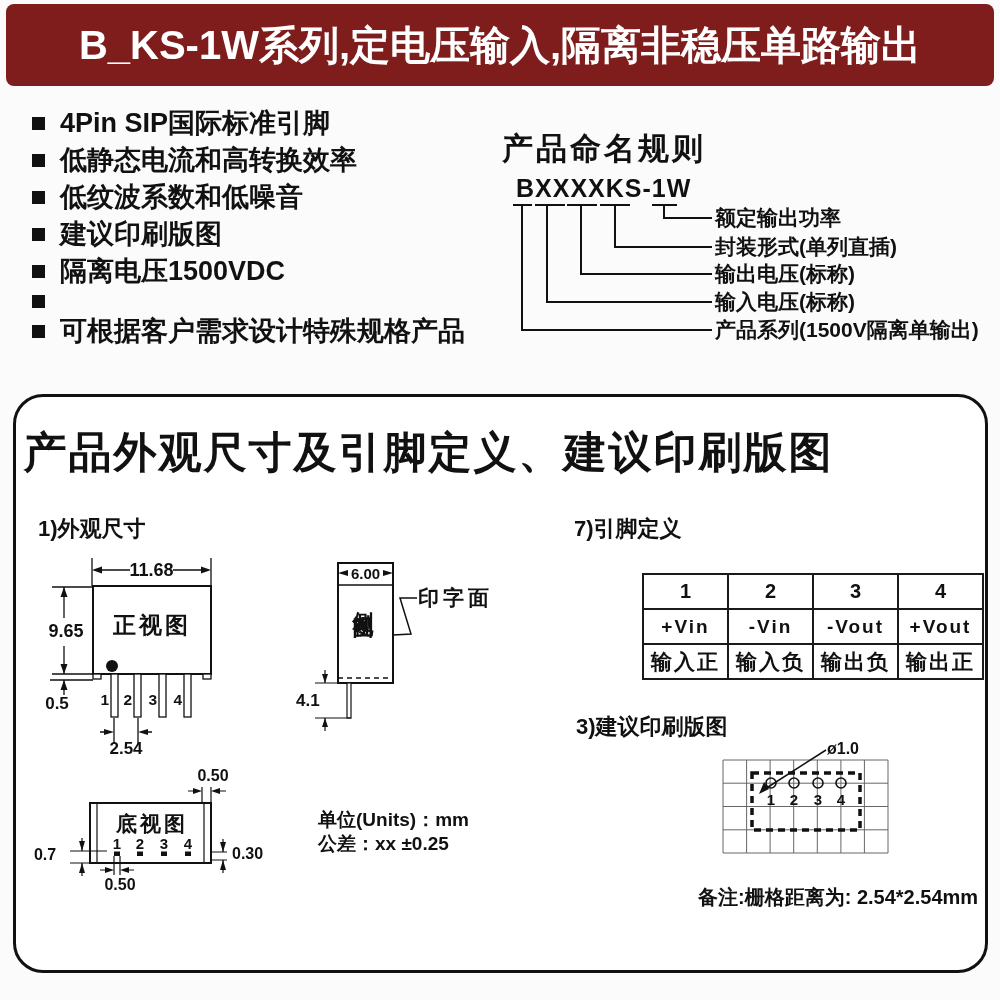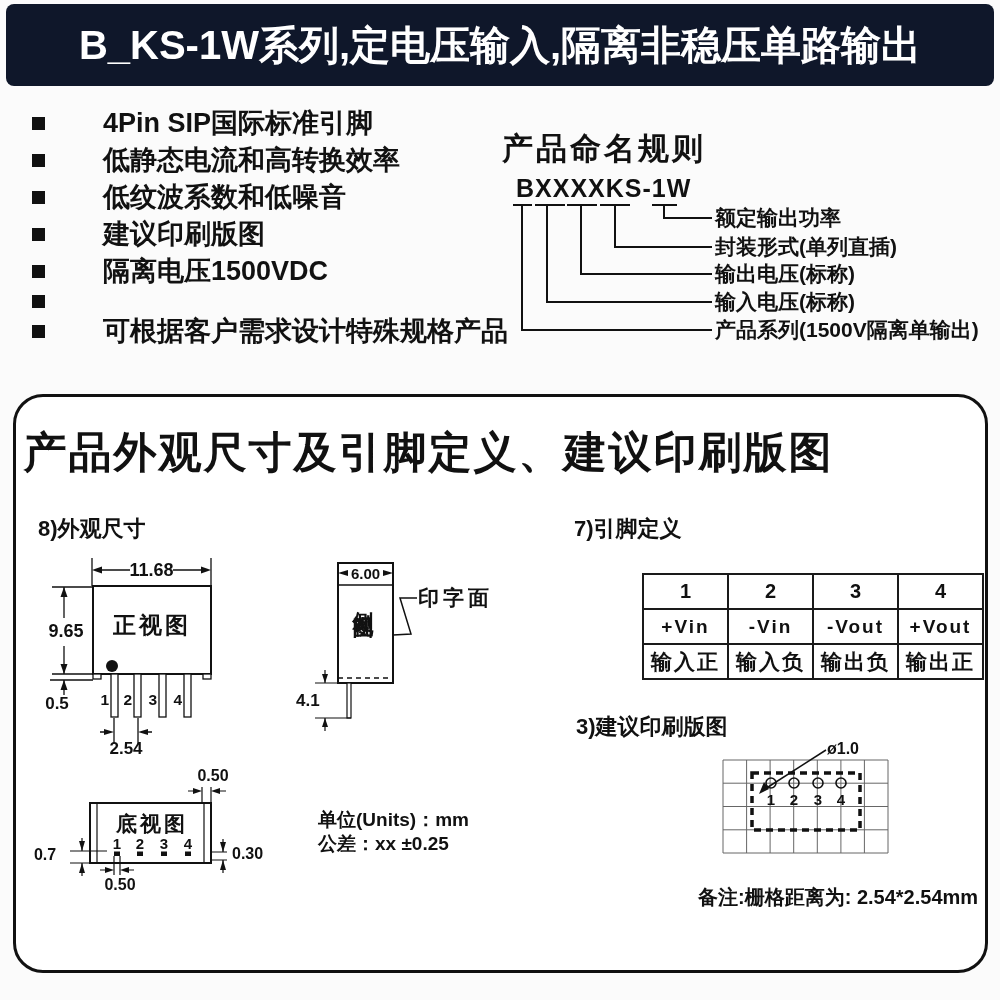--- a/index.html
+++ b/index.html
@@ -4,26 +4,26 @@
 <style>
   html,body{margin:0;padding:0;}
   body{
     width:1000px;height:1000px;position:relative;overflow:hidden;
     background:#fbfbfb;color:#111;
     font-family:"Liberation Sans","DejaVu Sans",sans-serif;
     font-weight:700;
   }
   .abs{position:absolute;}
   
-  .header-bar{left:6px;top:4px;width:988px;height:82px;background:#0f172a;border-radius:8px;
+  .header-bar{left:6px;top:4px;width:988px;height:82px;background:#7f1d1d;border-radius:8px;
     display:flex;align-items:center;justify-content:center;}
   .header-title{color:#fff;font-size:40px;letter-spacing:0px;white-space:nowrap;}
   
   .features{left:32px;top:110px;}
-  .feature{display:flex;align-items:center;margin-bottom:10px;font-size:27px;line-height:27px;white-space:nowrap;gap:43px;}
+  .feature{display:flex;align-items:center;margin-bottom:10px;font-size:27px;line-height:27px;white-space:nowrap;}
   .bullet{width:13px;height:13px;background:#111;margin-right:15px;flex-shrink:0;}
   
   .naming-title{left:502px;top:128px;font-size:31px;letter-spacing:3px;white-space:nowrap;}
   .naming-model{left:516px;top:174px;font-size:25px;letter-spacing:1px;white-space:nowrap;}
   .naming-label{left:715px;font-size:21px;line-height:26px;white-space:nowrap;text-align:center;}
   
   .outline-box{left:13px;top:394px;width:969px;height:573px;border:3px solid #111;border-radius:30px;background:#fff;}
   .box-title{left:13px;top:424px;width:831px;text-align:center;font-size:43px;letter-spacing:2px;white-space:nowrap;}
   .sec-title{font-size:22px;white-space:nowrap;}
   .side-label{left:349px;top:594px;writing-mode:vertical-rl;text-orientation:upright;font-size:21px;letter-spacing:4px;}
@@ -91,21 +91,21 @@
 </svg>
 <div class="abs naming-label" style="top:205px">额定输出功率</div>
 <div class="abs naming-label" style="top:234px">封装形式(单列直插)</div>
 <div class="abs naming-label" style="top:261px">输出电压(标称)</div>
 <div class="abs naming-label" style="top:289px">输入电压(标称)</div>
 <div class="abs naming-label" style="top:317px">产品系列(1500V隔离单输出)</div>
 
 <div class="abs outline-box"></div>
 <div class="abs box-title">产品外观尺寸及引脚定义、建议印刷版图</div>
 
-<div class="abs sec-title" style="left:38px;top:514px">8)外观尺寸</div>
+<div class="abs sec-title" style="left:38px;top:514px">1)外观尺寸</div>
 <div class="abs sec-title" style="left:574px;top:514px">7)引脚定义</div>
 <div class="abs sec-title" style="left:576px;top:712px">3)建议印刷版图</div>
 
 <svg class="abs" style="left:30px;top:548px" width="230" height="215" viewBox="0 0 230 215">
   <g stroke="#111" stroke-width="1.3" fill="none">
     <path d="M62,10 V38 M181,10 V38"></path>
     <path d="M72,22 H100 M143,22 H171"></path>
     <path d="M22,39 H63 M22,126 H63 M20,132 H63"></path>
     <path d="M34,39 V70 M34,98 V126 M34,132 V147"></path>
     <path d="M84,170 V196 M108,170 V196"></path>

